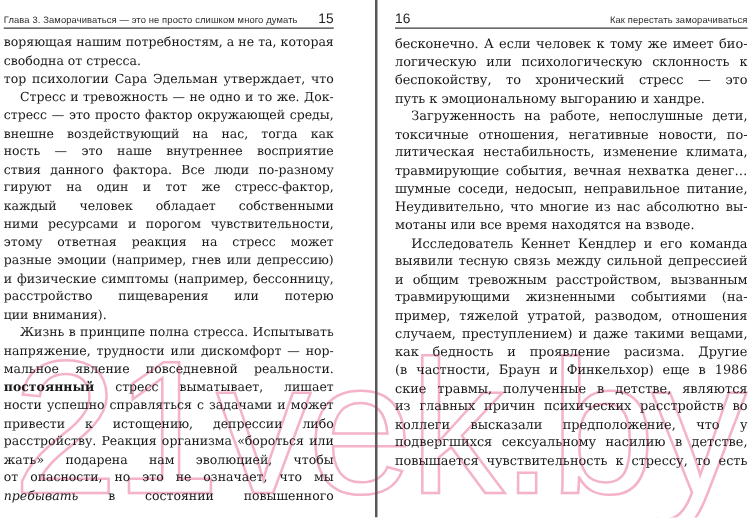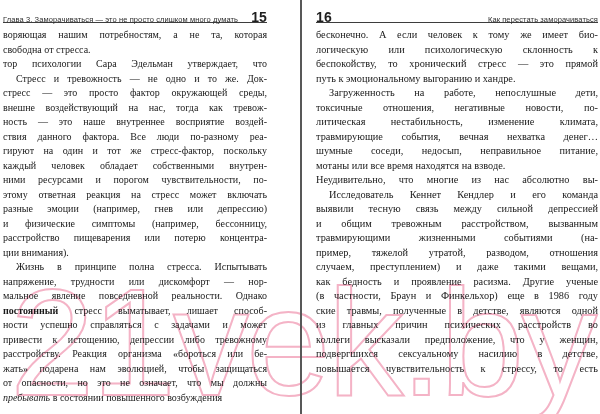--- a/index.html
+++ b/index.html
@@ -40,32 +40,31 @@
   .phead {
     display:flex;
     justify-content:space-between;
     align-items:baseline;
     height:10px;
     font-family:"Liberation Sans", sans-serif;
     font-size:7.5px;
     color:#2c2c2c;
     letter-spacing:0.1px;
   }
-  .pnum { font-weight:bold; font-size:14px; color:#1f1f1f;text-align:right; }
+  .pnum { font-weight:normal; font-size:11px; color:#1f1f1f;text-align:right; }
   .rule { border-top:1.2px solid #3d3d3d; margin-top:3px; }
   .pbody { margin-top:5px; color:#191919; }
   .page.left  .pbody { font-size:10px;  }
   .page.right .pbody { font-size:10.3px; }
   .bline {
     height:14.5px;
     line-height:14.5px;
     text-align:justify;
     text-align-last:justify;
     overflow:hidden;
-    font-family:Liberation Serif, serif;
   }
   .bline.pend { text-align-last:left; }
   .bline.ind  { text-indent:13px; }
   .divider {
     position:absolute;
     left:300px; top:0;
     width:2px; height:414px;
     background:#585858;
     z-index:2;
   }
@@ -124,22 +123,22 @@
     <div class="pbody" id="right-body">
         <div class="bline"><span>бесконечно. А если человек к тому же имеет био-</span></div>
         <div class="bline"><span>логическую или психологическую склонность к</span></div>
         <div class="bline"><span>беспокойству, то хронический стресс — это прямой</span></div>
         <div class="bline pend"><span>путь к эмоциональному выгоранию и хандре.</span></div>
         <div class="bline ind"><span>Загруженность на работе, непослушные дети,</span></div>
         <div class="bline"><span>токсичные отношения, негативные новости, по-</span></div>
         <div class="bline"><span>литическая нестабильность, изменение климата,</span></div>
         <div class="bline"><span>травмирующие события, вечная нехватка денег…</span></div>
         <div class="bline"><span>шумные соседи, недосып, неправильное питание,</span></div>
+        <div class="bline"><span>Неудивительно, что многие из нас абсолютно вы-</span></div>
         <div class="bline pend"><span>мотаны или все время находятся на взводе.</span></div>
-        <div class="bline"><span>Неудивительно, что многие из нас абсолютно вы-</span></div>
         <div class="bline ind"><span>Исследователь Кеннет Кендлер и его команда</span></div>
         <div class="bline"><span>выявили тесную связь между сильной депрессией</span></div>
         <div class="bline"><span>и общим тревожным расстройством, вызванным</span></div>
         <div class="bline"><span>травмирующими жизненными событиями (на-</span></div>
         <div class="bline"><span>пример, тяжелой утратой, разводом, отношения</span></div>
         <div class="bline"><span>случаем, преступлением) и даже такими вещами,</span></div>
         <div class="bline"><span>как бедность и проявление расизма. Другие ученые</span></div>
         <div class="bline"><span>(в частности, Браун и Финкельхор) еще в 1986 году</span></div>
         <div class="bline"><span>ские травмы, полученные в детстве, являются одной</span></div>
         <div class="bline"><span>из главных причин психических расстройств во</span></div>

